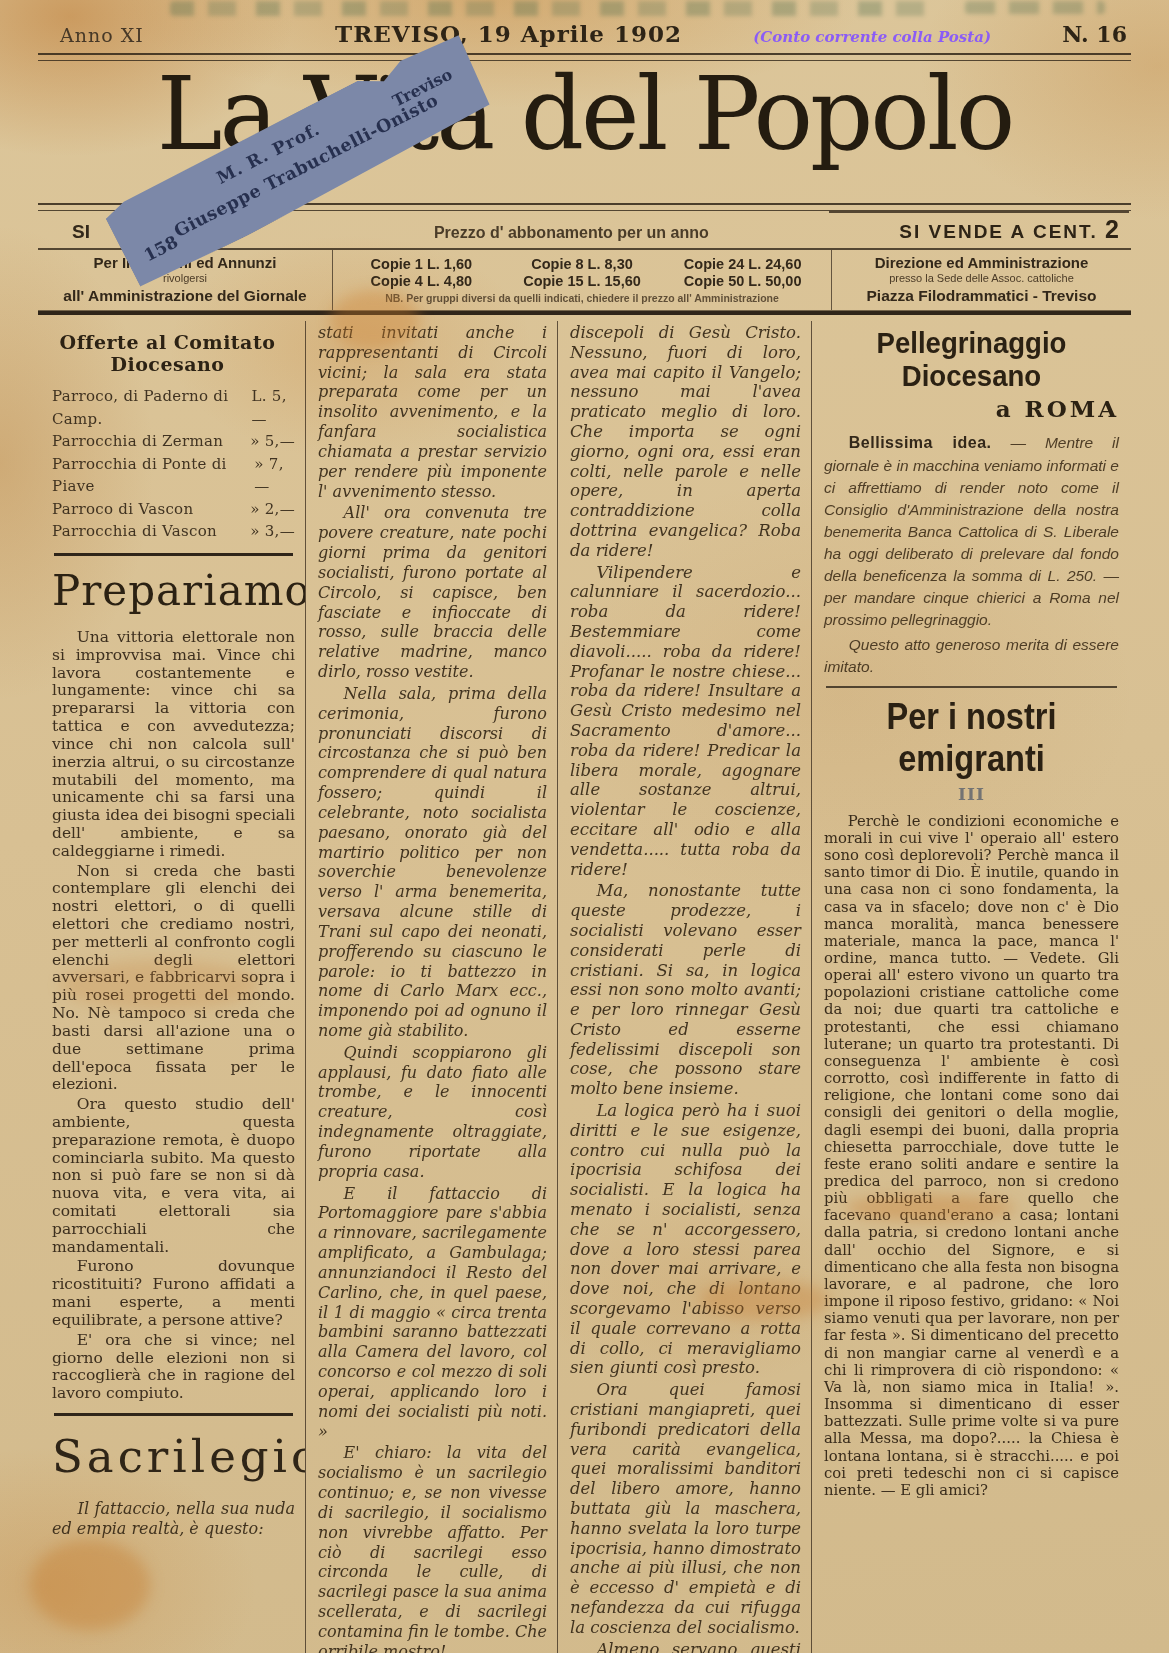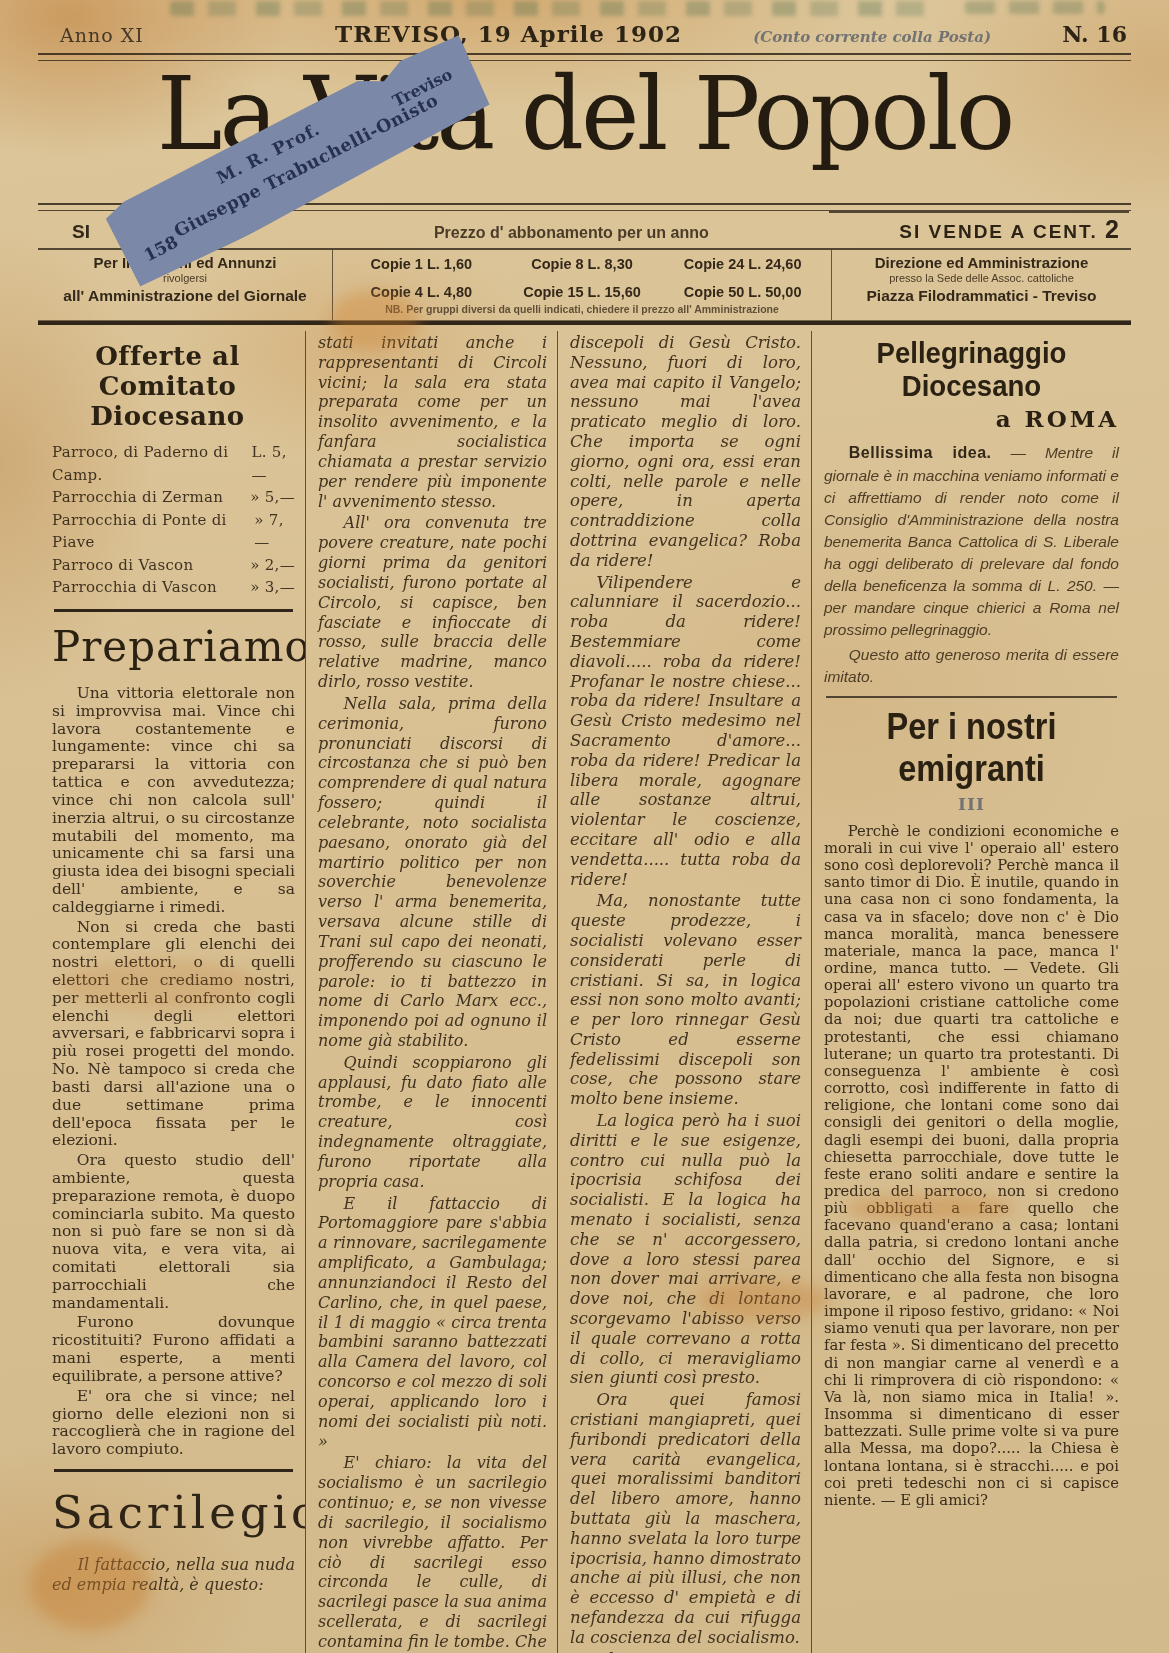--- a/index.html
+++ b/index.html
@@ -22,41 +22,41 @@
   .ghost{position:absolute;top:1px;left:170px;width:760px;height:15px;border-radius:4px;
     background:repeating-linear-gradient(90deg, rgba(64,102,72,.30) 0 24px, transparent 24px 38px, rgba(64,102,72,.24) 38px 66px, transparent 66px 86px);
     filter:blur(2px);}
   .ghost2{position:absolute;top:1px;left:965px;width:140px;height:13px;border-radius:4px;
     background:repeating-linear-gradient(90deg, rgba(64,102,72,.28) 0 30px, transparent 30px 44px);filter:blur(2px);}
 
   
   .hrow{display:flex;align-items:baseline;justify-content:space-between;padding:20px 42px 0 60px;}
   .anno{font-size:19px;letter-spacing:1px;color:#463827;}
   .dateline{font-weight:bold;font-size:23px;letter-spacing:1px;color:#2e2416;margin-left:120px;}
-  .postal{font-style:italic;font-size:15px;font-weight:bold;color:#737373;}
+  .postal{font-style:italic;font-size:15px;font-weight:bold;color:#8b5cf6;}
   .issue{font-weight:bold;font-size:22px;color:#2e2416;}
   .rule-dbl{margin:6px 38px 0 38px;height:5px;border-top:2.5px solid rgba(50,39,25,.85);border-bottom:1.5px solid rgba(50,39,25,.8);}
   .masthead{text-align:center;font-size:99px;line-height:1.05;letter-spacing:-3px;color:#241c10;
     font-family:"DejaVu Serif","Liberation Serif",serif;margin-top:2px;height:134px;transform:scaleY(1.02);}
   .subrow{display:flex;align-items:baseline;justify-content:space-between;padding:4px 48px 2px 72px;position:relative;}
   .subrow .seg-rule{position:absolute;right:40px;top:0;width:300px;border-top:2px solid rgba(50,39,25,.8);}
   .si-left{font-family:"Liberation Sans",sans-serif;font-weight:bold;font-size:19px;color:#33281a;}
   .si-left b{font-size:24px;}
   .prezzo{font-family:"Liberation Sans",sans-serif;font-size:16px;color:#3b2e1d;font-weight:bold;opacity:.9;}
   .vende{font-family:"Liberation Sans",sans-serif;font-weight:bold;font-size:19px;letter-spacing:2px;color:#2e2416;}
   .vende b{font-size:25px;}
   .infobox{margin:2px 38px 0 38px;border-top:2px solid rgba(50,39,25,.8);border-bottom:1px solid rgba(50,39,25,.6);
     display:grid;grid-template-columns:295px 1fr 300px;}
   .infobox .cell{padding:4px 8px 5px 8px;}
   .infobox .c-left{border-right:1.5px solid rgba(50,39,25,.7);text-align:center;}
   .infobox .c-right{border-left:1.5px solid rgba(50,39,25,.7);text-align:center;}
   .il1{font-family:"Liberation Sans",sans-serif;font-weight:bold;font-size:15px;color:#33281a;}
   .il2{font-family:"Liberation Sans",sans-serif;font-size:11px;color:#4a3a26;margin:1px 0;}
   .il3{font-family:"Liberation Sans",sans-serif;font-weight:bold;font-size:15.5px;color:#33281a;margin-top:3px;}
-  .pricegrid{display:grid;grid-template-columns:1fr 1fr 1fr;row-gap:12px;font-family:"Liberation Sans",sans-serif;
+  .pricegrid{display:grid;grid-template-columns:1fr 1fr 1fr;row-gap:1px;font-family:"Liberation Sans",sans-serif;
     font-weight:bold;font-size:14.5px;color:#33281a;text-align:center;padding-top:2px;}
   .nb{font-family:"Liberation Sans",sans-serif;font-size:10.5px;color:#4a3a26;text-align:center;margin-top:3px;font-weight:bold;opacity:.85;}
   .rule-heavy{margin:0 38px;height:4px;background:#2f2519;}
 
   
   .label{position:absolute;left:100px;top:116px;width:398px;height:88px;background:#7c88a8;
     transform:rotate(-27deg);box-shadow:2px 3px 6px rgba(40,30,10,.35);
     clip-path:polygon(0 10%,6% 2%,72% 0,78% 14%,84% 2%,100% 6%,99% 92%,30% 100%,0 96%);
     color:#27304f;font-weight:bold;z-index:5;}
   .label .l1{position:absolute;left:118px;top:14px;font-size:17px;letter-spacing:1px;}
@@ -69,21 +69,21 @@
   .col{overflow:hidden;padding:2px 10px 0 6px;}
   .col.divider{border-right:1.2px solid rgba(55,42,28,.75);}
   .col + .col{padding-left:12px;}
 
   p{margin:0;padding:0;text-align:justify;}
   .roman p{font-size:15.5px;line-height:1.15;color:rgba(48,36,21,.93);text-indent:1.6em;margin-bottom:2px;}
   .ital p{font-style:italic;font-size:16px;line-height:1.24;color:rgba(52,39,22,.92);text-indent:1.6em;margin-bottom:2px;}
   .col3i p{font-size:16.5px;line-height:1.2;}
   p.noind{text-indent:0;}
 
-  .offerte-title{font-weight:bold;font-size:26px;text-align:center;color:#2c2214;margin:8px 12px 10px 0;letter-spacing:.5px;}
+  .offerte-title{font-weight:bold;font-size:19px;text-align:center;color:#2c2214;margin:8px 12px 10px 0;letter-spacing:.5px;}
   .offerte-row{display:flex;justify-content:space-between;font-size:15px;color:rgba(48,36,21,.9);line-height:1.5;letter-spacing:.3px;}
   .sep-art{height:3.5px;background:#2f2519;margin:10px 2px 8px 2px;}
   .sep-thin{height:2px;background:rgba(47,37,25,.8);margin:8px 2px 6px 2px;}
   .h-prep{font-size:42px;text-align:center;color:#2b2113;margin:10px 0 14px 0;letter-spacing:1px;}
   .h-sacr{font-size:45px;text-align:center;color:#2f2517;margin:14px 0 16px 0;letter-spacing:4px;font-family:"DejaVu Serif",serif;}
 
   .h-pell{font-family:"Liberation Sans",sans-serif;font-weight:bold;font-size:29px;text-align:center;color:#2b2113;
     transform:scaleX(.95);margin:4px 0 2px 0;letter-spacing:0px;}
   .h-roma{font-weight:bold;font-size:23px;text-align:right;color:#2b2113;letter-spacing:3px;margin-bottom:10px;}
   .pell-body p{font-family:"Liberation Sans",sans-serif;font-style:italic;font-size:15.5px;line-height:1.42;

